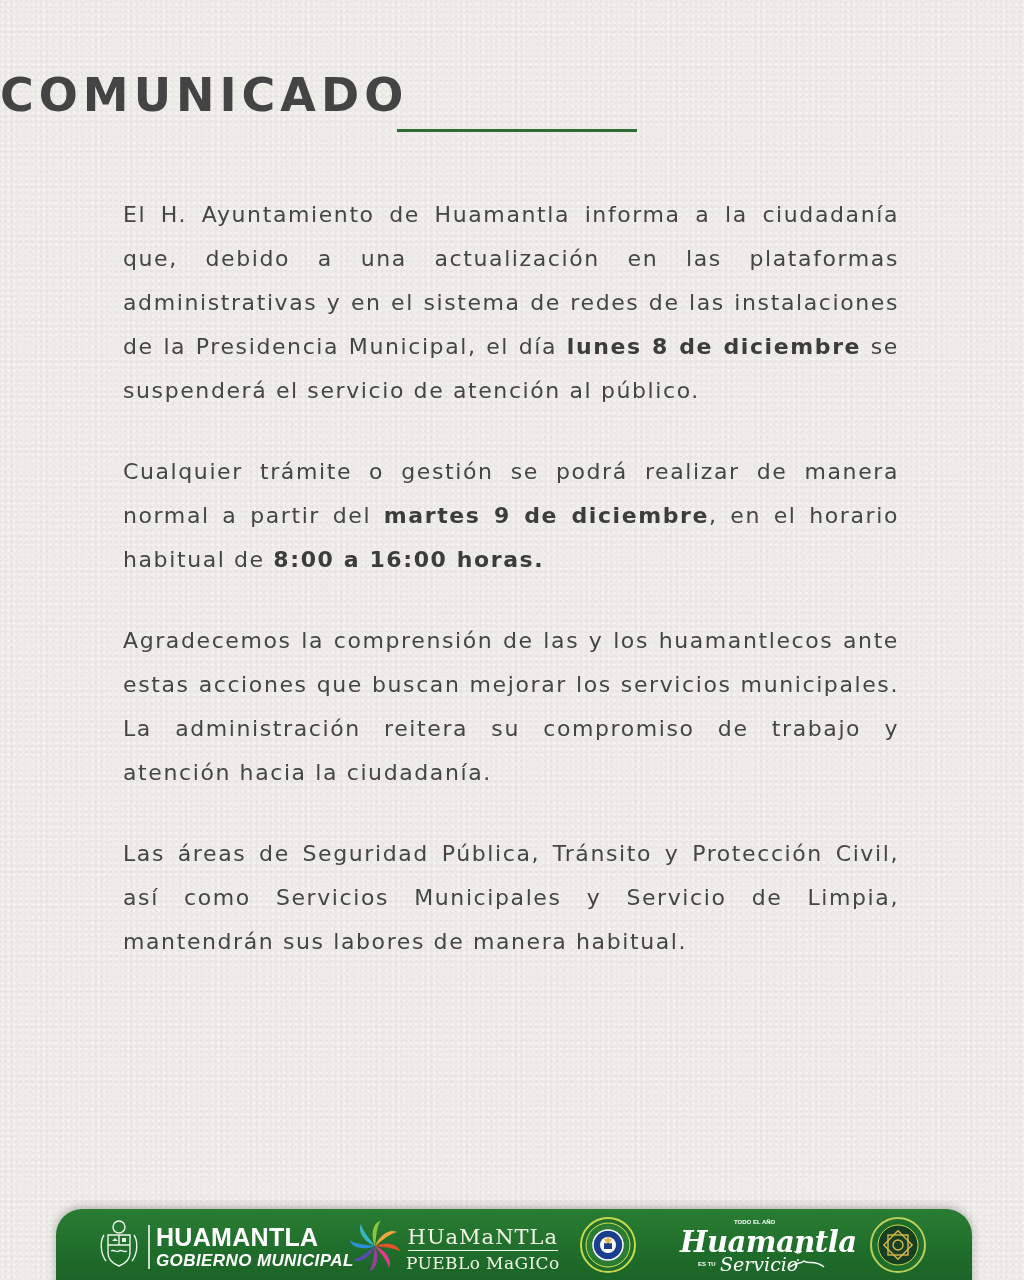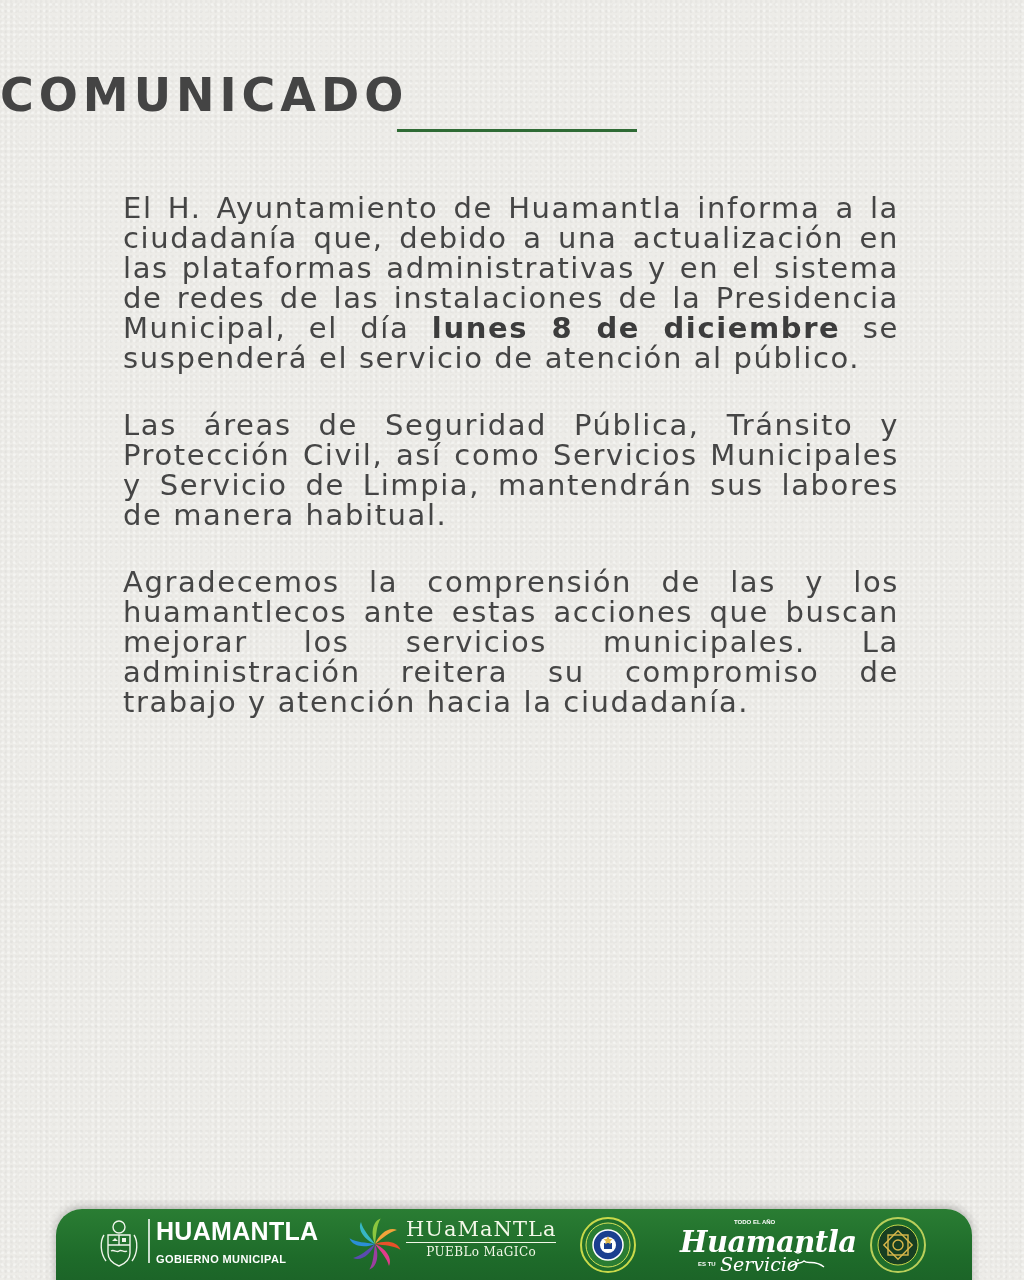--- a/index.html
+++ b/index.html
@@ -34,80 +34,83 @@
       height: 3px;
       background: #2f6b35;
     }
     .body-text {
       position: absolute;
       left: 123px;
       top: 193px;
       width: 776px;
     }
     .para {
-      font-size: 29px;
-      line-height: 30px;
+      font-size: 22px;
+      line-height: 44px;
       letter-spacing: 1.6px;
       text-align: justify;
       color: #454545;
       margin-bottom: 36.9px;
     }
     .para b { font-weight: bold; color: #3c3c3c; }
 
     .footer-bar {
       position: absolute;
       left: 56px;
       top: 1209px;
       width: 916px;
       height: 80px;
       background: linear-gradient(180deg, #2a7d33 0%, #1e6b2a 60%, #1b6227 100%);
       border-radius: 26px 26px 0 0;
       box-shadow: 0 -2px 10px rgba(0,0,0,0.25);
     }
     .footer-bar .logo {
       position: absolute;
       display: flex;
-      align-items: flex-start;
+      align-items: flex-end;
     }
     .logo-gob { left: 40px; top: 10px; height: 50px; }
     .crest { width: 46px; height: 50px; }
     .gob-divider { width: 2px; height: 44px; background: #e8f1e8; margin: 0 6px 0 6px; opacity: 0.85; }
     .gob-text { display: flex; flex-direction: column; color: #ffffff; line-height: 1; }
     .gob-name { font-family: "Liberation Sans", sans-serif; font-weight: bold; font-size: 25px; letter-spacing: 0.3px; }
-    .gob-sub { font-family: "Liberation Sans", sans-serif; font-weight: bold; font-size: 11px; letter-spacing: 0.4px; margin-top: 10px; }
+    .gob-sub { font-family: "Liberation Sans", sans-serif; font-weight: bold; font-size: 17px; letter-spacing: 0.4px; margin-top: 2px; font-style: italic; }
 
     .logo-pm { left: 292px; top: 8px; height: 56px; }
     .pinwheel { width: 54px; height: 54px; }
     .pm-text { display: flex; flex-direction: column; align-items: center; color: #f3f8e8; margin-left: 4px; }
     .pm-name { font-family: "DejaVu Serif", serif; font-size: 21px; letter-spacing: 1px; border-bottom: 1.5px solid #f3f8e8; padding-bottom: 1px; }
-    .pm-sub { font-family: "DejaVu Serif", serif; font-size: 12px; margin-top: 2px; letter-spacing: 0.4px; }
+    .pm-sub { font-family: "DejaVu Serif", serif; font-size: 17px; margin-top: 2px; letter-spacing: 0.4px; }
 
     .logo-guinness { left: 524px; top: 8px; width: 56px; height: 56px; }
     .logo-destino { left: 622px; top: 6px; width: 150px; height: 60px; }
     .dest-small { position: absolute; font-family: "Liberation Sans", sans-serif; font-weight: bold; color: #ffffff; font-size: 6px; }
     .dest-main { position: absolute; left: 2px; top: 10px; font-family: "DejaVu Serif", serif; font-style: italic; font-weight: bold; font-size: 29px; color: #ffffff; letter-spacing: -0.5px; }
     .dest-script { position: absolute; left: 42px; top: 38px; font-family: "DejaVu Serif", serif; font-style: italic; font-size: 19px; color: #ffffff; }
     .logo-seal { left: 814px; top: 8px; width: 56px; height: 56px; }
   </style>
 </head>
 <body>
 
 <div>
   <h1 class="title">COMUNICADO</h1>
   <div class="title-rule"></div>
 
   <div class="body-text">
     <p class="para">
       <span>El H. Ayuntamiento de Huamantla informa a la ciudadanía que, debido a una actualización en las plataformas administrativas y en el sistema de redes de las instalaciones de la Presidencia Municipal, el día </span><b>lunes 8 de diciembre</b><span> se suspenderá el servicio de atención al público.</span>
     </p>
     <p class="para">
-      <span>Las áreas de Seguridad Pública, Tránsito y Protección Civil, así como Servicios Municipales y Servicio de Limpia, mantendrán sus labores de manera habitual.</span>
+      <span>Cualquier trámite o gestión se podrá realizar de manera normal a partir del </span><b>martes 9 de diciembre</b><span>, en el horario habitual de </span><b>8:00 a 16:00 horas.</b>
     </p>
     <p class="para">
       <span>Agradecemos la comprensión de las y los huamantlecos ante estas acciones que buscan mejorar los servicios municipales. La administración reitera su compromiso de trabajo y atención hacia la ciudadanía.</span>
+    </p>
+    <p class="para">
+      <span>Las áreas de Seguridad Pública, Tránsito y Protección Civil, así como Servicios Municipales y Servicio de Limpia, mantendrán sus labores de manera habitual.</span>
     </p>
   </div>
 
   <div class="footer-bar">
 
     <div class="logo logo-gob">
       <svg class="crest" viewBox="0 0 46 50">
         <g fill="none" stroke="#eef5ea" stroke-width="1.4">
           <circle cx="23" cy="8" r="6"></circle>
           <path d="M8 16 C4 22 4 34 10 42 M38 16 C42 22 42 34 36 42"></path>

